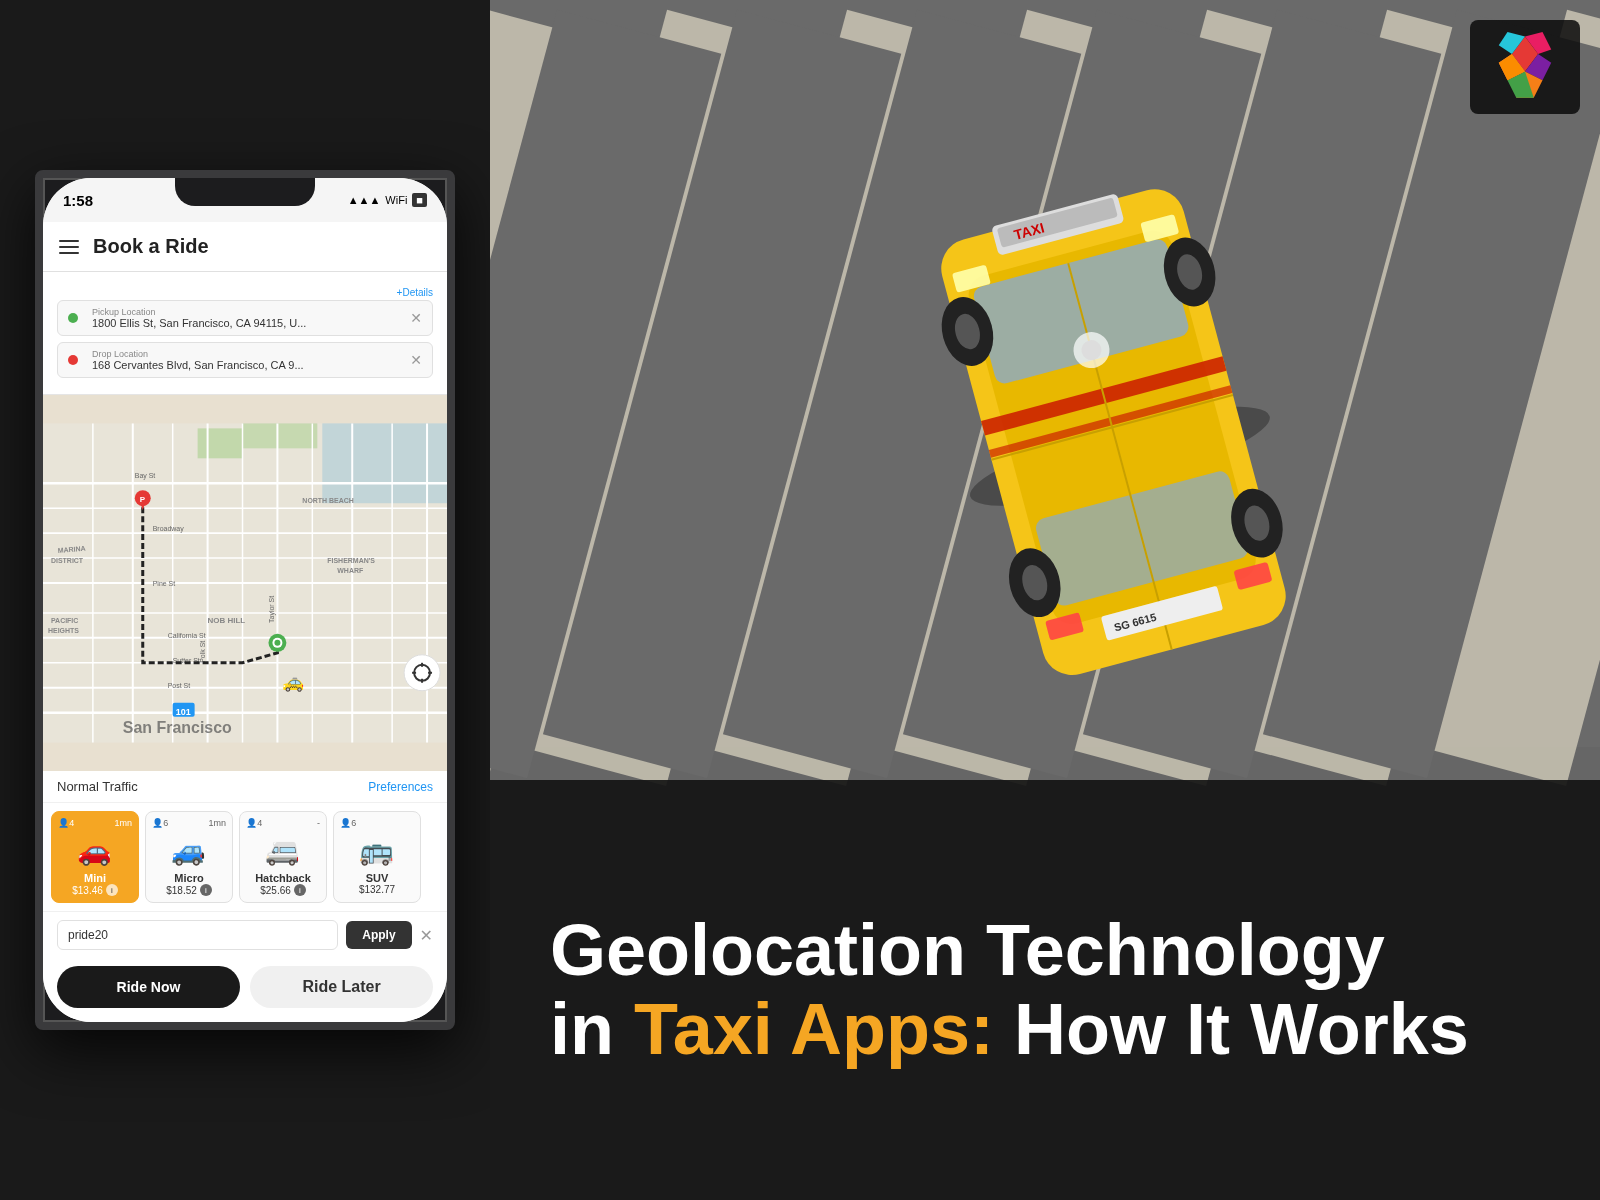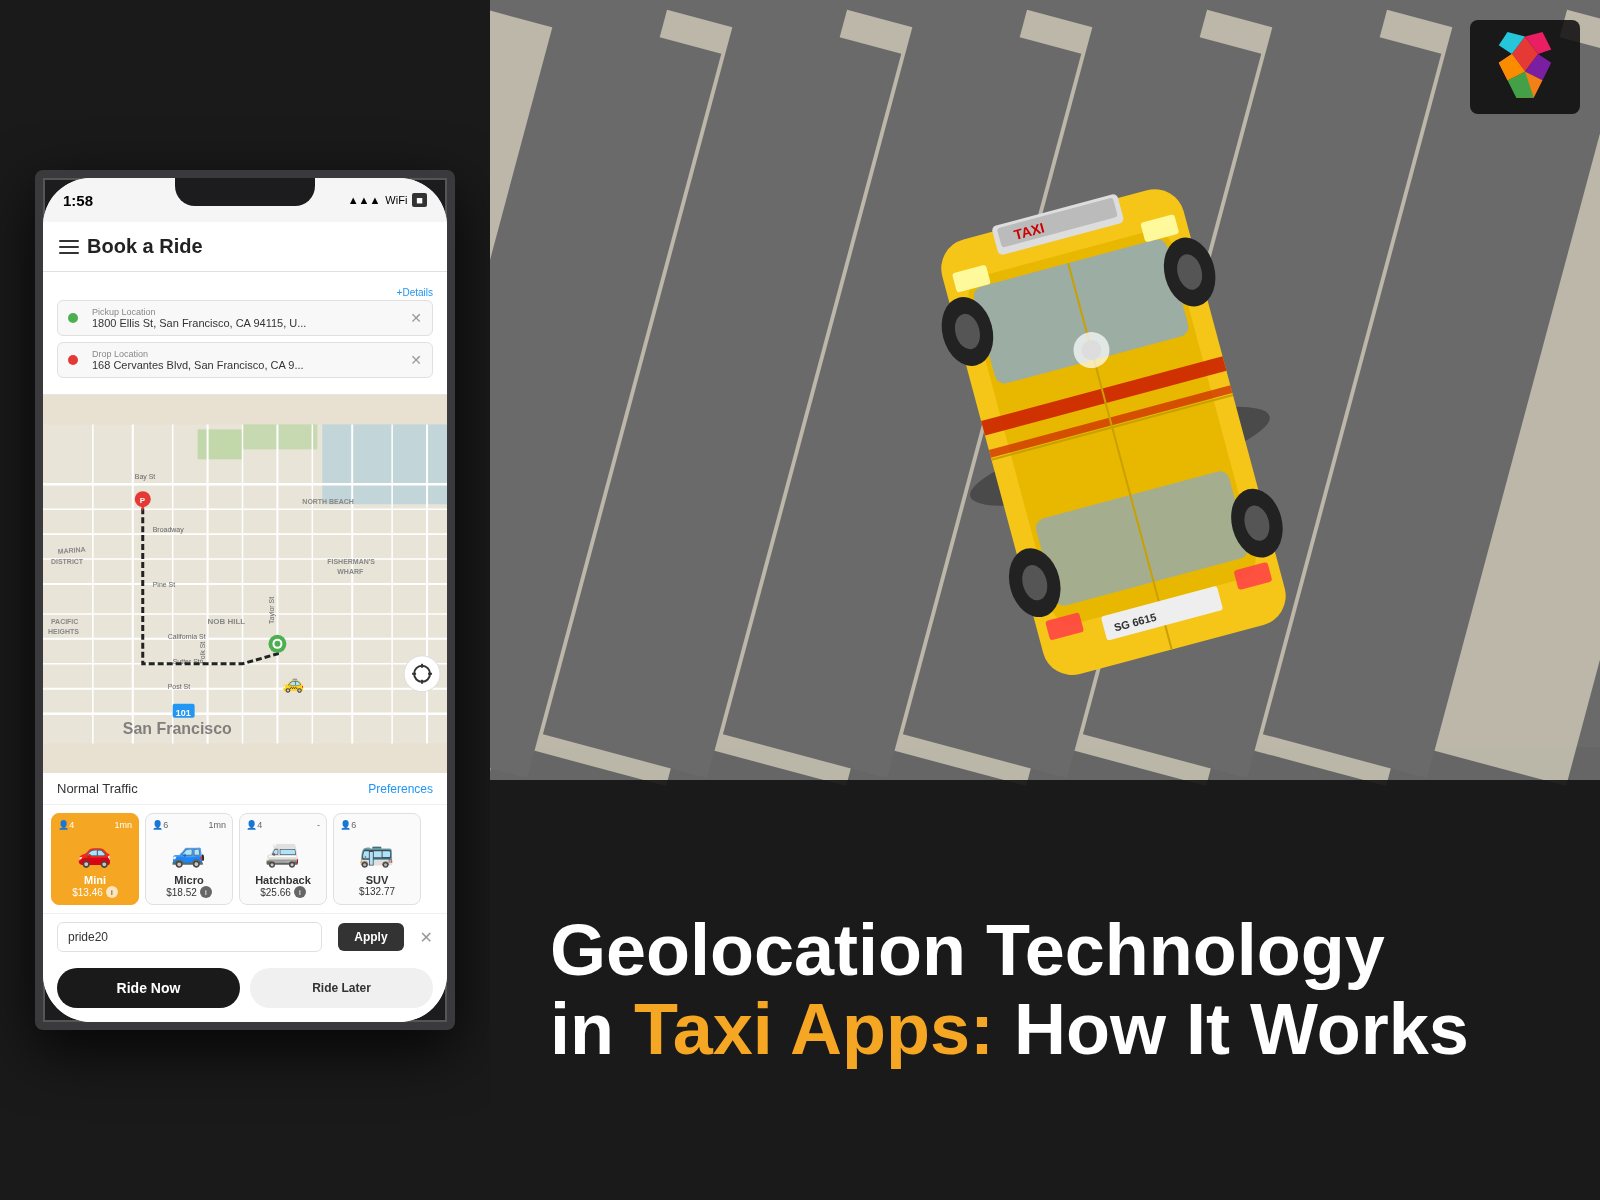--- a/index.html
+++ b/index.html
@@ -156,21 +156,21 @@
       align-items: center;
     }
 
     
     .app-header {
       height: 50px;
       background: #fff;
       display: flex;
       align-items: center;
       padding: 0 16px;
-      gap: 8px;
+      gap: 14px;
       border-bottom: 1px solid #e0e0e0;
       flex-shrink: 0;
     }
 
     .menu-icon-lines {
       display: flex;
       flex-direction: column;
       gap: 4px;
       cursor: pointer;
     }
@@ -368,21 +368,21 @@
     .vehicle-card.active .info-btn {
       background: rgba(255,255,255,0.7);
       color: #333;
     }
 
     
     .promo-row {
       display: flex;
       align-items: center;
       padding: 8px 14px;
-      gap: 16px;
+      gap: 8px;
       border-top: 1px solid #f0f0f0;
     }
 
     .promo-input {
       flex: 1;
       border: 1px solid #e0e0e0;
       border-radius: 6px;
       padding: 7px 10px;
       font-size: 12px;
       color: #333;
@@ -426,21 +426,21 @@
       margin-right: 6px;
     }
 
     .ride-later-btn {
       flex: 1;
       background: #f0f0f0;
       color: #333;
       border: none;
       border-radius: 25px;
       padding: 12px;
-      font-size: 12px;
+      font-size: 16px;
       font-weight: 600;
       cursor: pointer;
     }
   </style>
 </head>
 <body>
 
 <div class="main-container">
 
   <div class="left-section">

